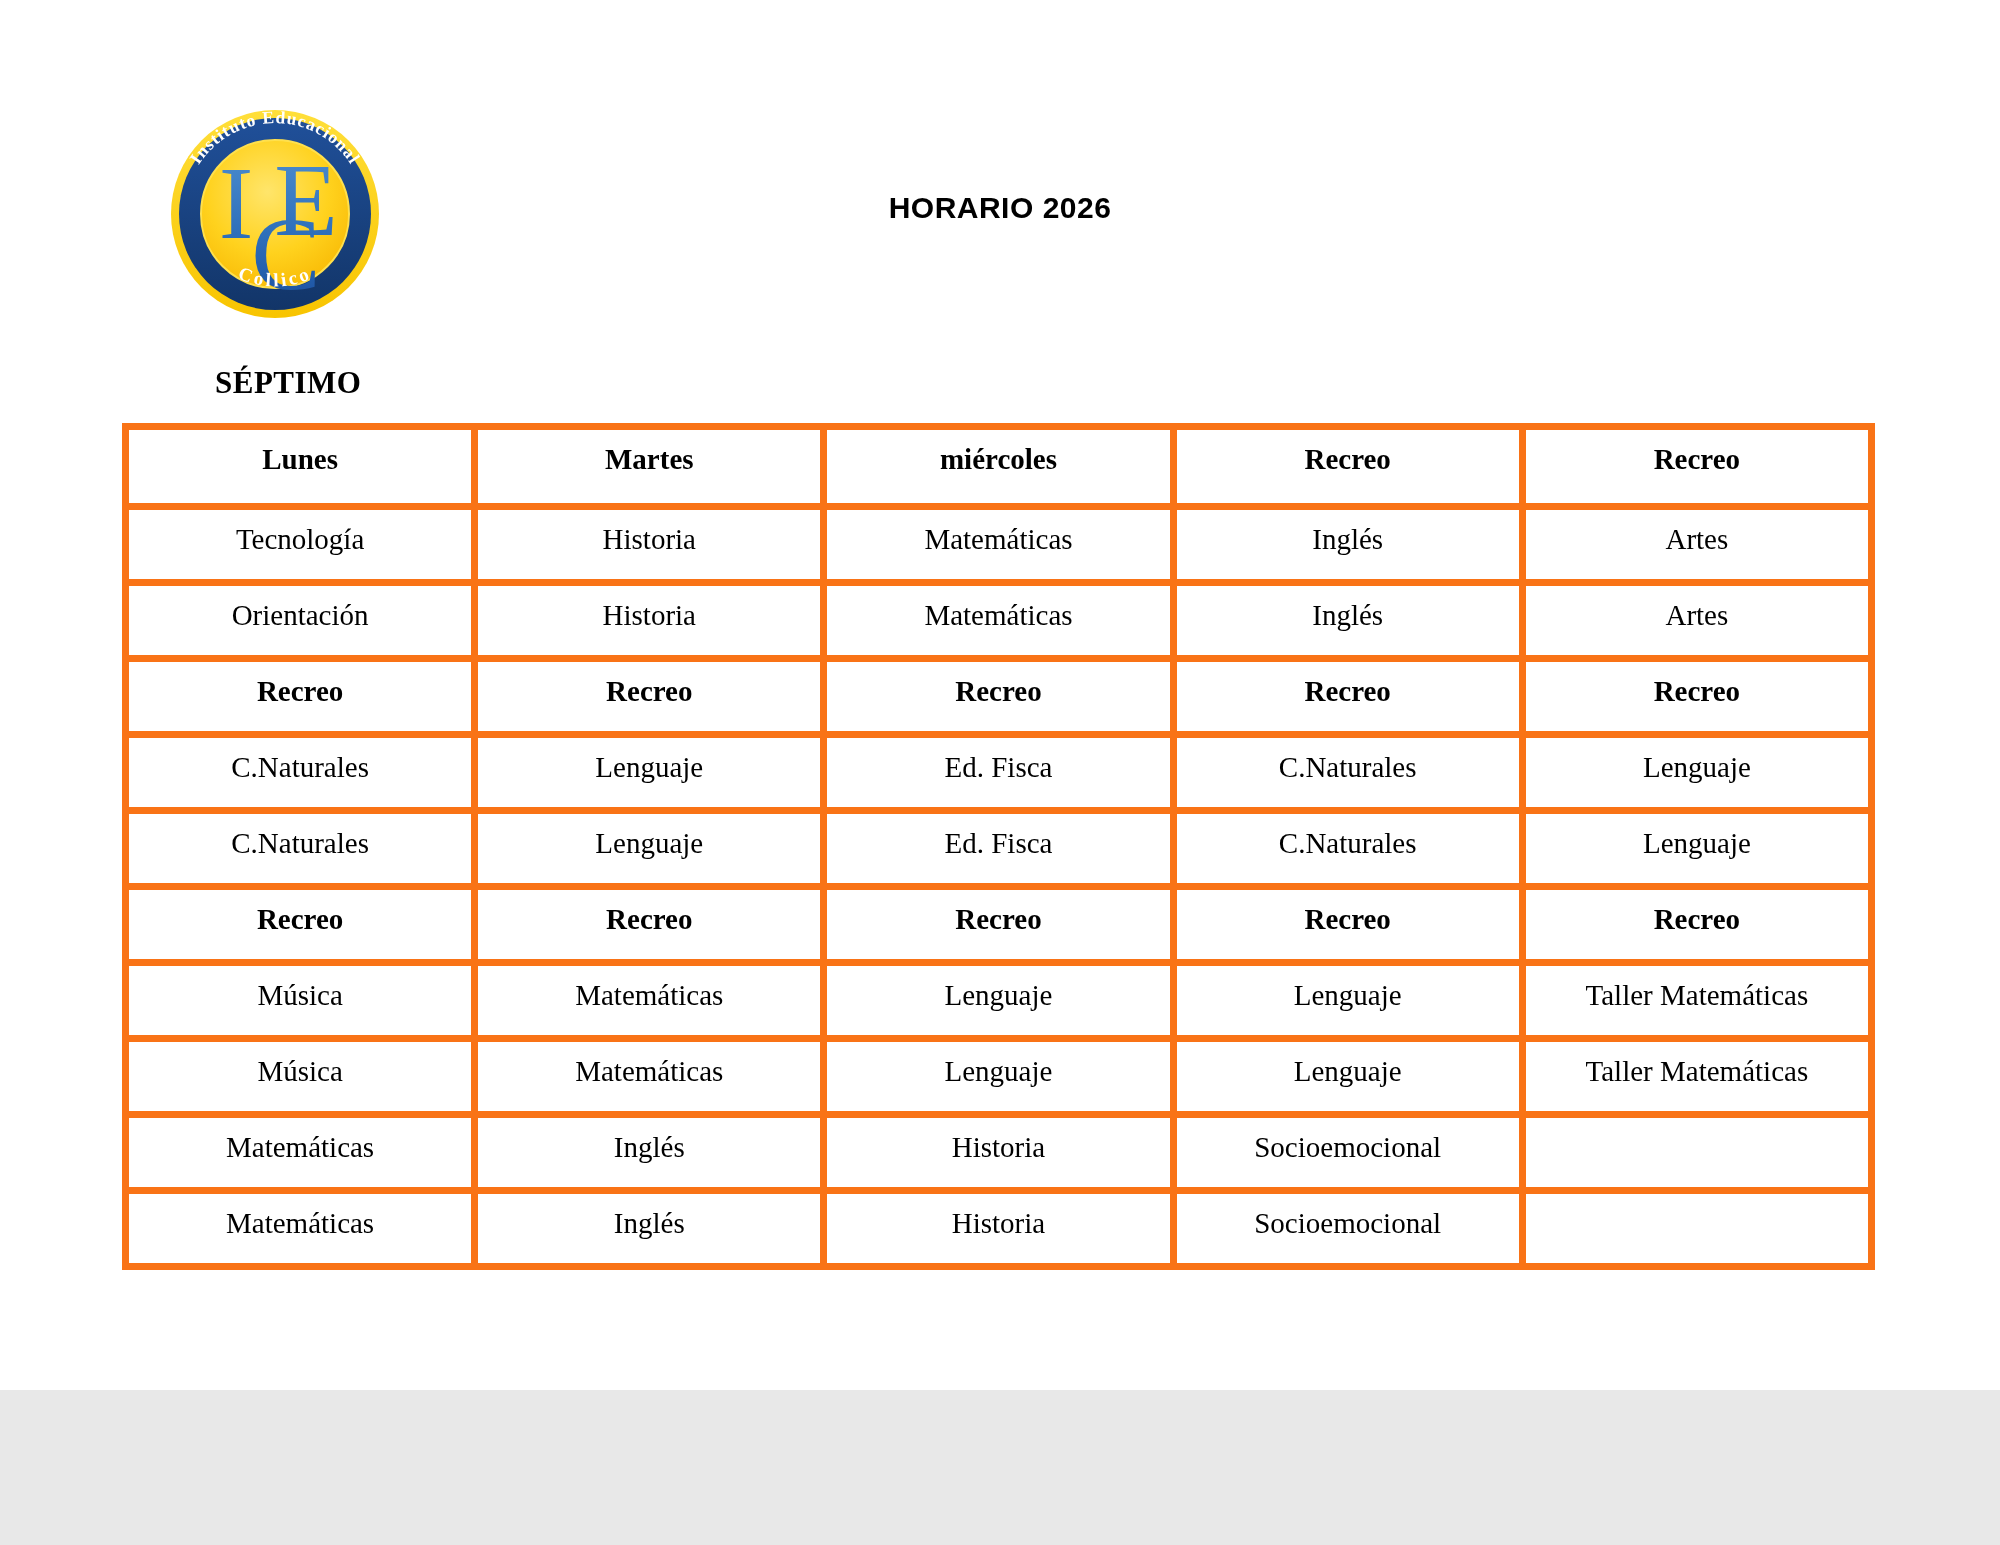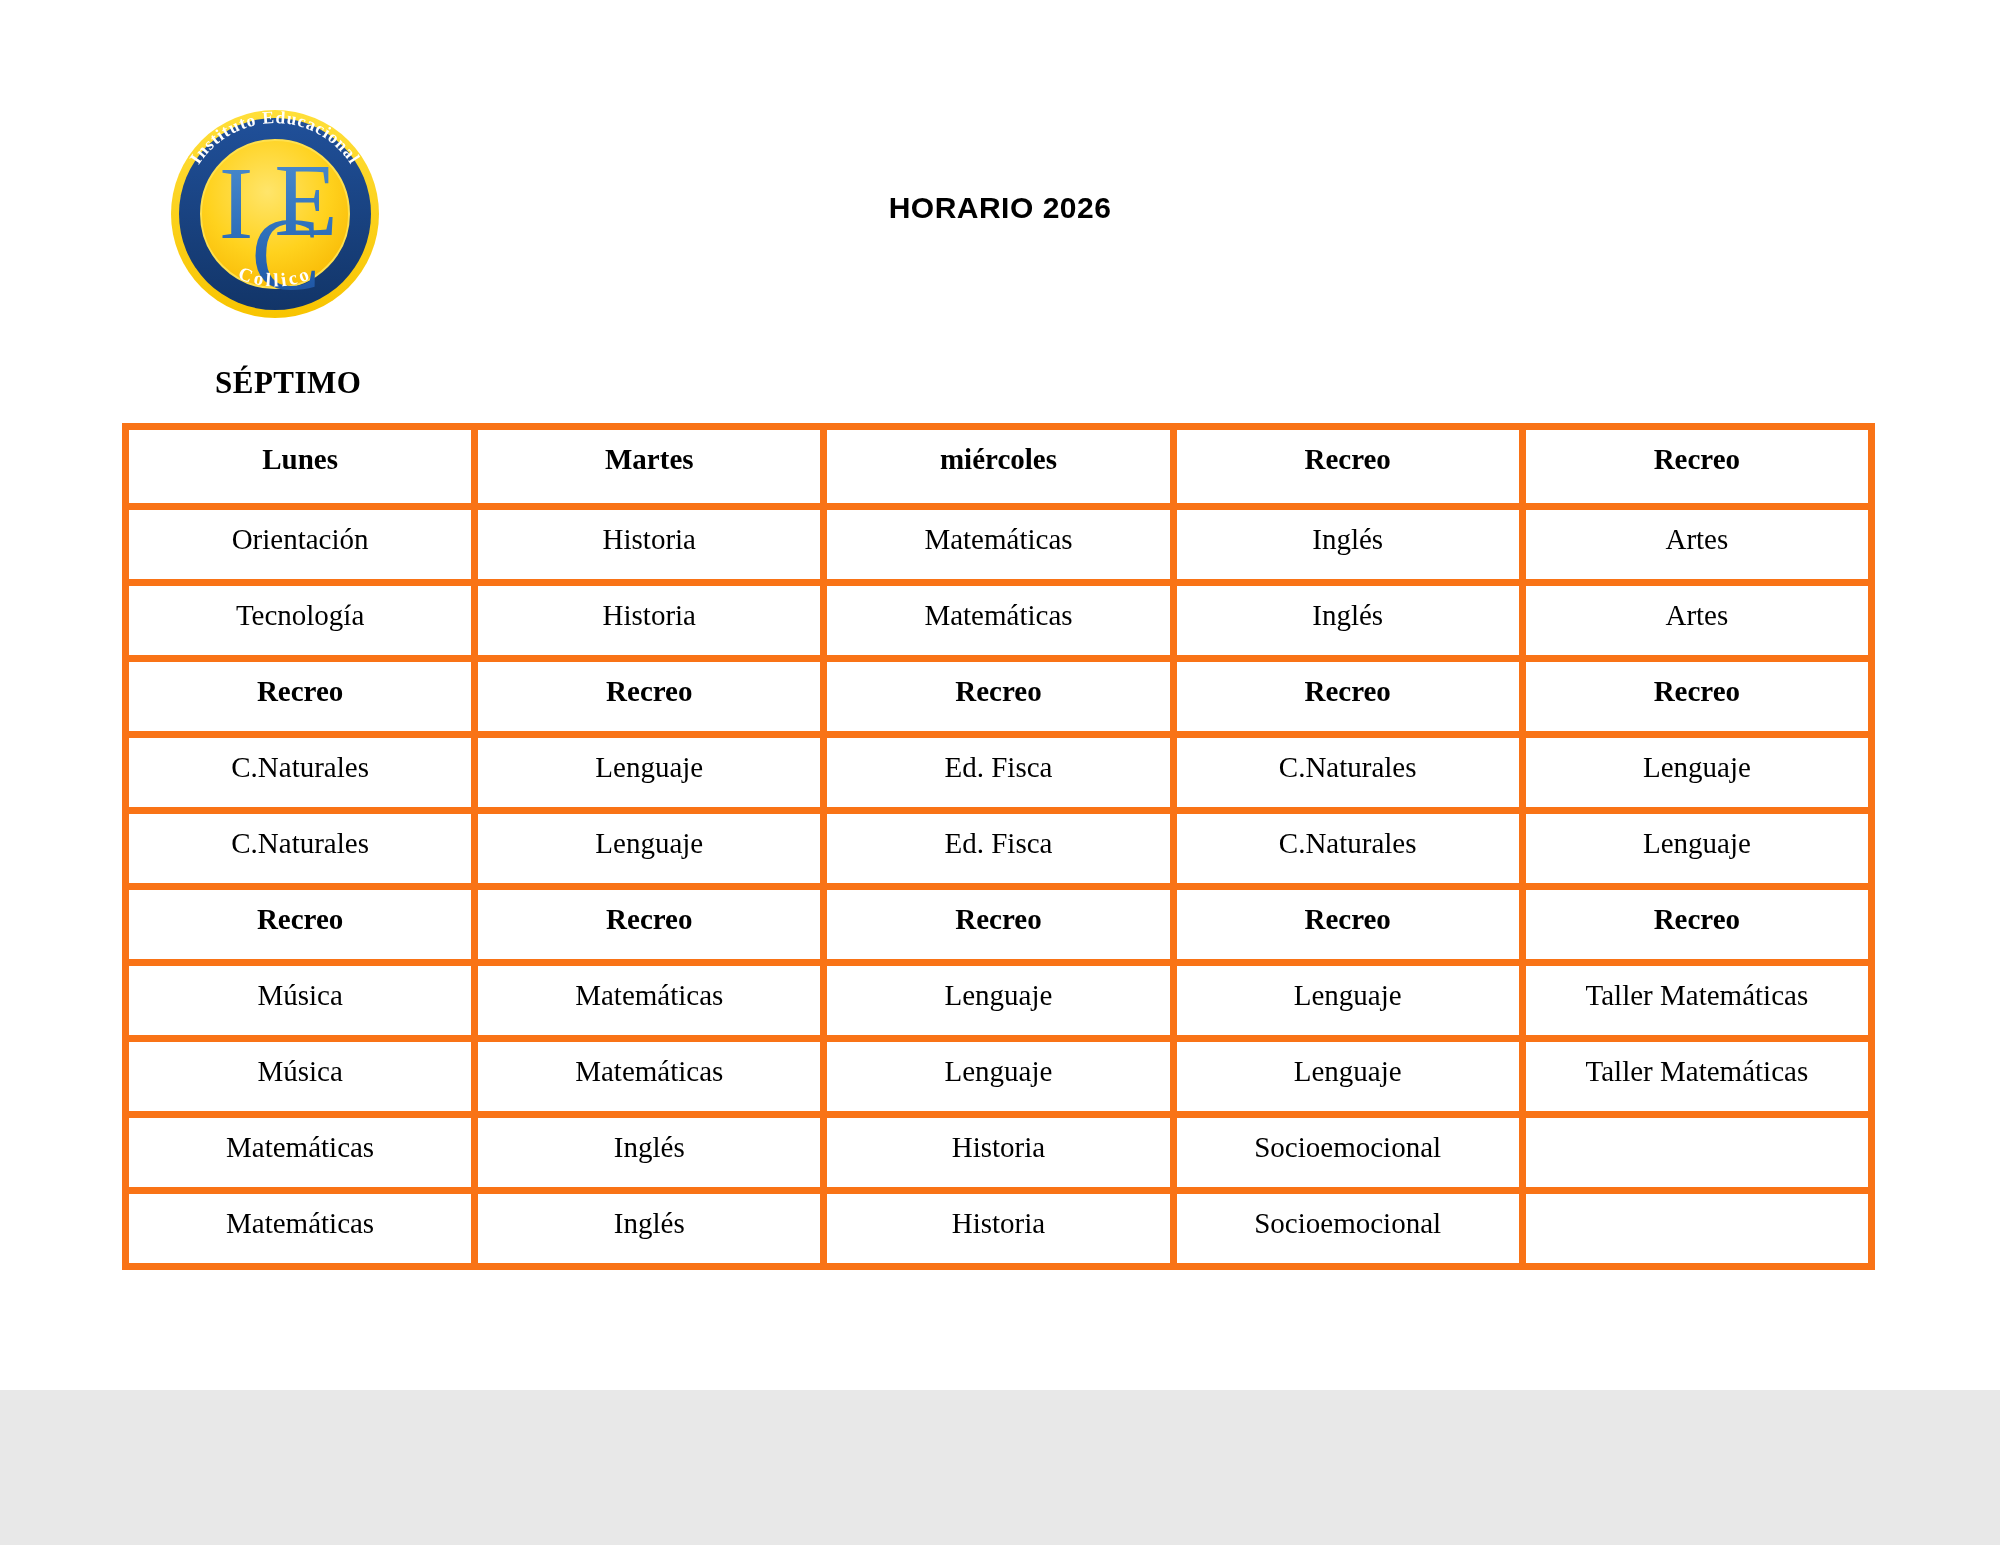--- a/index.html
+++ b/index.html
@@ -121,28 +121,28 @@
       <tr>
         <th>Lunes</th>
         <th>Martes</th>
         <th>miércoles</th>
         <th>Recreo</th>
         <th>Recreo</th>
       </tr>
     </thead>
     <tbody>
       <tr>
+        <td>Tecnología</td>
+        <td>Historia</td>
+        <td>Matemáticas</td>
+        <td>Inglés</td>
+        <td>Artes</td>
+      </tr>
+      <tr>
         <td>Orientación</td>
-        <td>Historia</td>
-        <td>Matemáticas</td>
-        <td>Inglés</td>
-        <td>Artes</td>
-      </tr>
-      <tr>
-        <td>Tecnología</td>
         <td>Historia</td>
         <td>Matemáticas</td>
         <td>Inglés</td>
         <td>Artes</td>
       </tr>
       <tr class="break-row">
         <td>Recreo</td>
         <td>Recreo</td>
         <td>Recreo</td>
         <td>Recreo</td>

